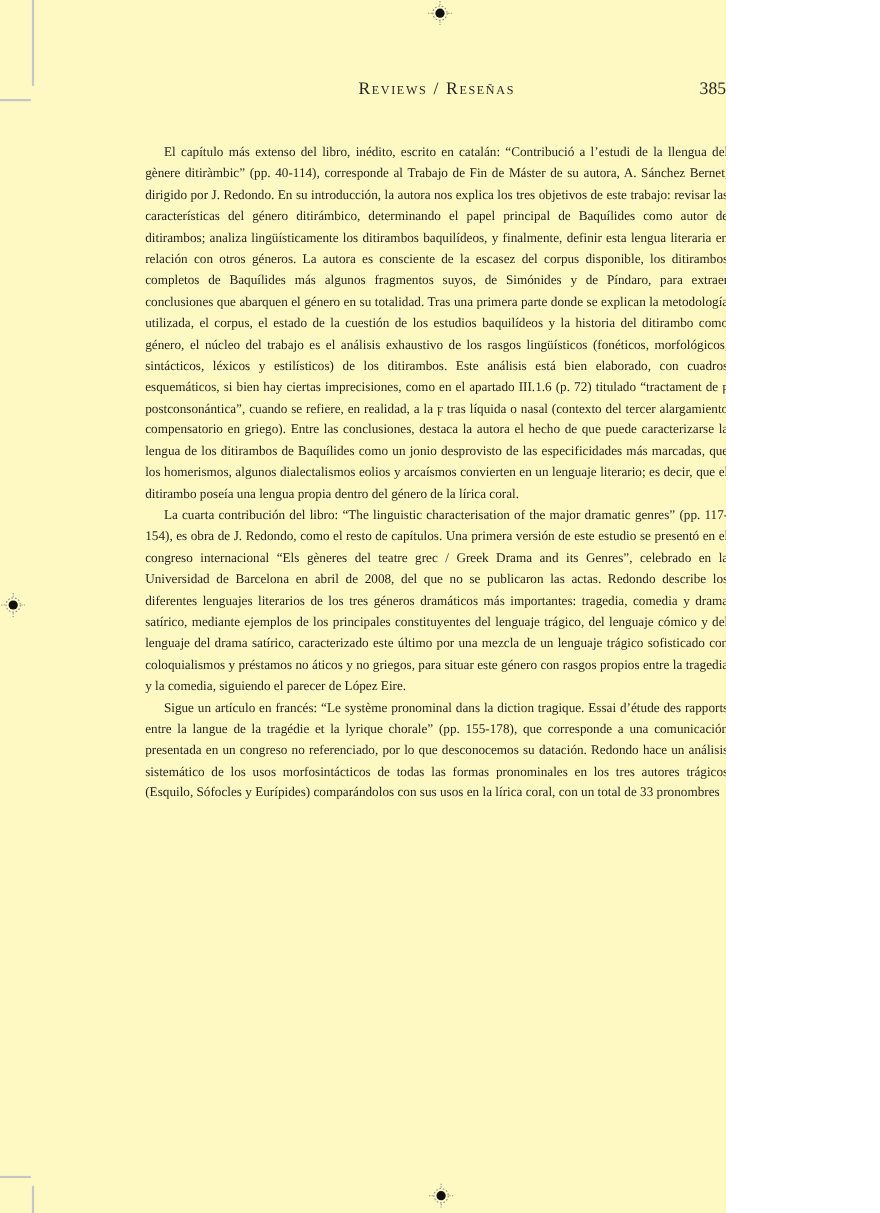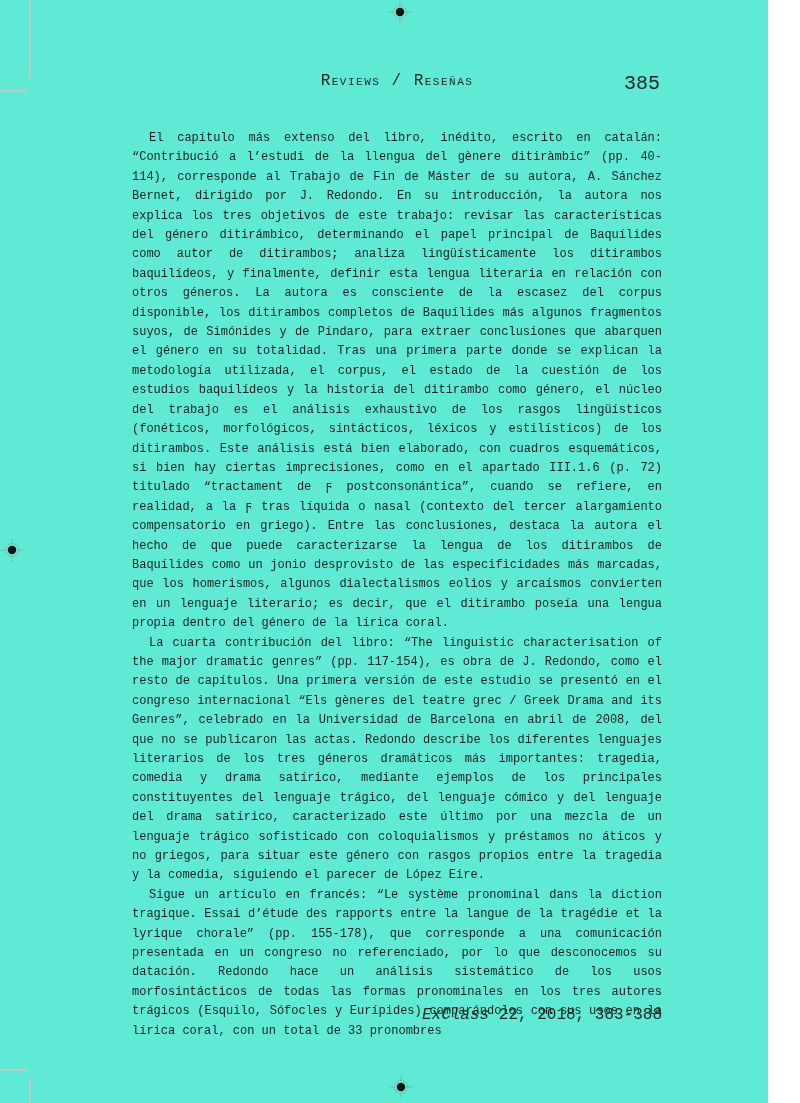--- a/index.html
+++ b/index.html
@@ -1,21 +1,21 @@
 <!DOCTYPE html>
 <html lang="es"><head>
 <meta charset="utf-8">
 <style>
   html, body { margin: 0; padding: 0; background: #ffffff; }
   .page {
     position: relative;
-    width: 768px;
+    width: 660px;
     height: 1103px;
-    background: #5eead4;
-    font-family: Liberation Mono, monospace;
+    background: #fef9c3;
+    font-family: Liberation Serif, serif;
     color: #1f1f1f;
     overflow: hidden;
   }
   
   .crop { position: absolute; background: #c6c6c6; }
   .crop-tl-v { left: 29px;  top: 0;       width: 2px;  height: 78px; }
   .crop-tl-h { left: 0;     top: 90px;    width: 28px; height: 2px;  }
   .crop-tr-v { left: 769px; top: 0;       width: 2px;  height: 78px; }
   .crop-tr-h { left: 772px; top: 90px;    width: 28px; height: 2px;  }
   .crop-bl-h { left: 0;     top: 1069px;  width: 28px; height: 2px;  }
@@ -36,21 +36,21 @@
     font-variant: small-caps;
     letter-spacing: 1.5px;
     font-size: 16px;
     color: #262626;
   }
   .page-number {
     position: absolute;
     right: 2px; top: 0;
     font-variant: normal;
     letter-spacing: 0;
-    font-size: 20px;
+    font-size: 16px;
   }
   
   .body-text {
     position: absolute;
     left: 132px; top: 129px; width: 530px;
     font-size: 12px;
     line-height: 19.4px;
     text-align: justify;
   }
   .body-text p { margin: 0; text-indent: 17px; }
@@ -123,17 +123,14 @@
     <span>Reviews / Reseñas</span>
     <span class="page-number">385</span>
   </div>
 
   <div class="body-text">
     <p>El capítulo más extenso del libro, inédito, escrito en catalán: “Contribució a l’estudi de la llengua del gènere ditiràmbic” (pp. 40-114), corresponde al Trabajo de Fin de Máster de su autora, A. Sánchez Bernet, dirigido por J. Redondo. En su introducción, la autora nos explica los tres objetivos de este trabajo: revisar las características del género ditirámbico, determinando el papel principal de Baquílides como autor de ditirambos; analiza lingüísticamente los ditirambos baquilídeos, y finalmente, definir esta lengua literaria en relación con otros géneros. La autora es consciente de la escasez del corpus disponible, los ditirambos completos de Baquílides más algunos fragmentos suyos, de Simónides y de Píndaro, para extraer conclusiones que abarquen el género en su totalidad. Tras una primera parte donde se explican la metodología utilizada, el corpus, el estado de la cuestión de los estudios baquilídeos y la historia del ditirambo como género, el núcleo del trabajo es el análisis exhaustivo de los rasgos lingüísticos (fonéticos, morfológicos, sintácticos, léxicos y estilísticos) de los ditirambos. Este análisis está bien elaborado, con cuadros esquemáticos, si bien hay ciertas imprecisiones, como en el apartado III.1.6 (p. 72) titulado “tractament de ϝ postconsonántica”, cuando se refiere, en realidad, a la ϝ tras líquida o nasal (contexto del tercer alargamiento compensatorio en griego). Entre las conclusiones, destaca la autora el hecho de que puede caracterizarse la lengua de los ditirambos de Baquílides como un jonio desprovisto de las especificidades más marcadas, que los homerismos, algunos dialectalismos eolios y arcaísmos convierten en un lenguaje literario; es decir, que el ditirambo poseía una lengua propia dentro del género de la lírica coral.</p>
     <p>La cuarta contribución del libro: “The linguistic characterisation of the major dramatic genres” (pp. 117-154), es obra de J. Redondo, como el resto de capítulos. Una primera versión de este estudio se presentó en el congreso internacional “Els gèneres del teatre grec / Greek Drama and its Genres”, celebrado en la Universidad de Barcelona en abril de 2008, del que no se publicaron las actas. Redondo describe los diferentes lenguajes literarios de los tres géneros dramáticos más importantes: tragedia, comedia y drama satírico, mediante ejemplos de los principales constituyentes del lenguaje trágico, del lenguaje cómico y del lenguaje del drama satírico, caracterizado este último por una mezcla de un lenguaje trágico sofisticado con coloquialismos y préstamos no áticos y no griegos, para situar este género con rasgos propios entre la tragedia y la comedia, siguiendo el parecer de López Eire.</p>
     <p>Sigue un artículo en francés: “Le système pronominal dans la diction tragique. Essai d’étude des rapports entre la langue de la tragédie et la lyrique chorale” (pp. 155-178), que corresponde a una comunicación presentada en un congreso no referenciado, por lo que desconocemos su datación. Redondo hace un análisis sistemático de los usos morfosintácticos de todas las formas pronominales en los tres autores trágicos (Esquilo, Sófocles y Eurípides) comparándolos con sus usos en la lírica coral, con un total de 33 pronombres</p>
   </div>
 
-  <div class="footer-citation">
-    <span class="journal">ExClass</span><span> 22, 2018, 383-388</span>
-  </div>
 
 </div>
 
 </body></html>

